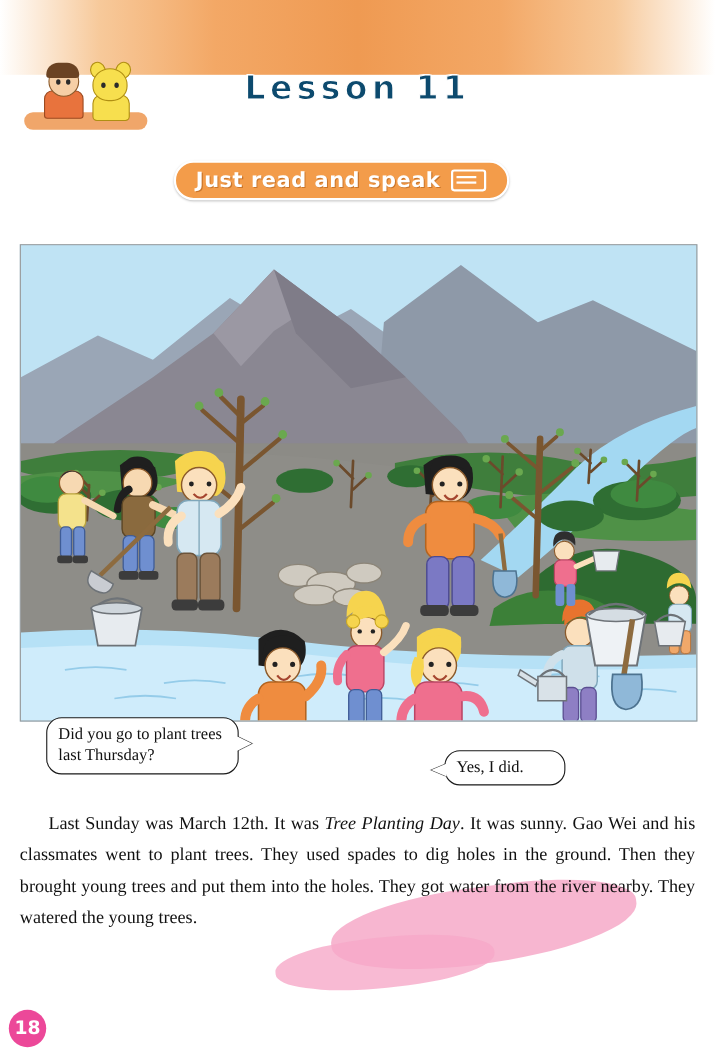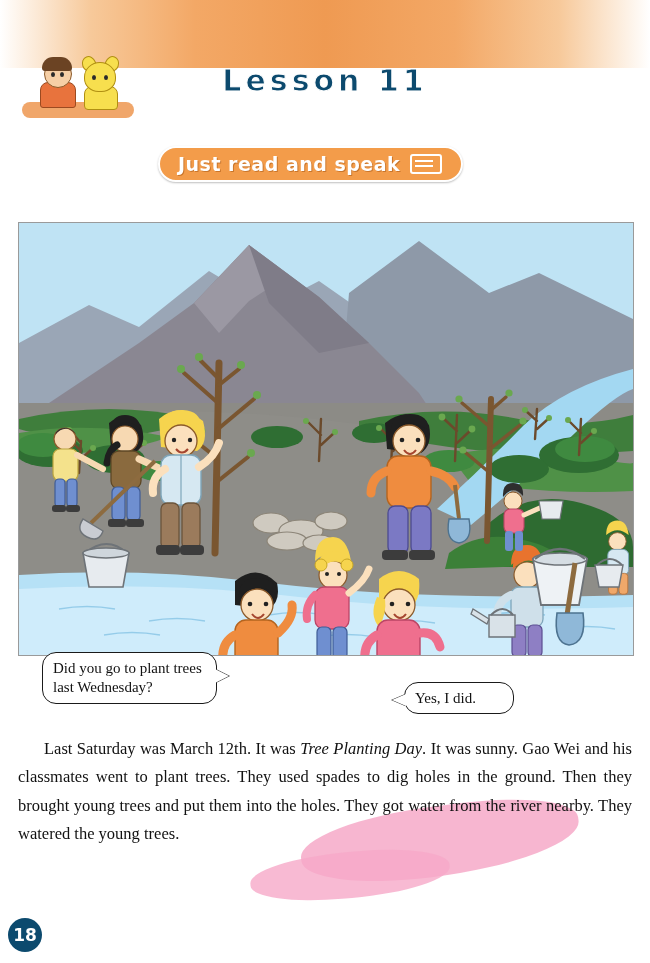--- a/index.html
+++ b/index.html
@@ -257,21 +257,21 @@
   .body-text p { margin: 0 0 2px 0; text-indent: 26px; }
   .body-text em { font-style: italic; }
 
   
   .page-num {
     position: absolute;
     left: 8px;
     top: 918px;
     width: 34px;
     height: 34px;
-    background: #0c4a6e;
+    background: #ec4899;
     border-radius: 50%;
     color: #ffffff;
     font-family: "DejaVu Sans", sans-serif;
     font-weight: bold;
     font-size: 17px;
     display: flex;
     align-items: center;
     justify-content: center;
   }
 </style>
@@ -593,23 +593,23 @@
       <rect x="358" y="397" width="43" height="48" rx="11" fill="#ef6f8e" stroke="#bb4565" stroke-width="1.4"></rect>
       <rect x="360" y="443" width="19" height="44" rx="7" fill="#ef6f8e" stroke="#bb4565" stroke-width="1.3"></rect>
       <rect x="382" y="443" width="19" height="44" rx="7" fill="#ef6f8e" stroke="#bb4565" stroke-width="1.3"></rect>
       <path d="M401,410 q16,-2 20,14" stroke="#ef6f8e" stroke-width="9" fill="none" stroke-linecap="round"></path>
       <path d="M358,412 q-14,8 -12,26" stroke="#ef6f8e" stroke-width="9" fill="none" stroke-linecap="round"></path>
     </g>
   </g>
 </svg>
 </div>
 
-<div class="bubble bubble-left">Did you go to plant trees last Wednesday?</div>
+<div class="bubble bubble-left">Did you go to plant trees last Thursday?</div>
 <div class="bubble bubble-right">Yes, I did.</div>
 
 <div class="highlight-swoosh"></div>
 <div class="highlight-swoosh2"></div>
 
 <div class="body-text">
-  <p><span>Last Saturday was March 12th. It was </span><em>Tree Planting Day</em><span>. It was sunny. Gao Wei and his classmates went to plant trees. They used spades to dig holes in the ground. Then they brought young trees and put them into the holes. They got water from the river nearby. They watered the young trees.</span></p>
+  <p><span>Last Sunday was March 12th. It was </span><em>Tree Planting Day</em><span>. It was sunny. Gao Wei and his classmates went to plant trees. They used spades to dig holes in the ground. Then they brought young trees and put them into the holes. They got water from the river nearby. They watered the young trees.</span></p>
 </div>
 
 <div class="page-num">18</div>
 
 </body></html>

